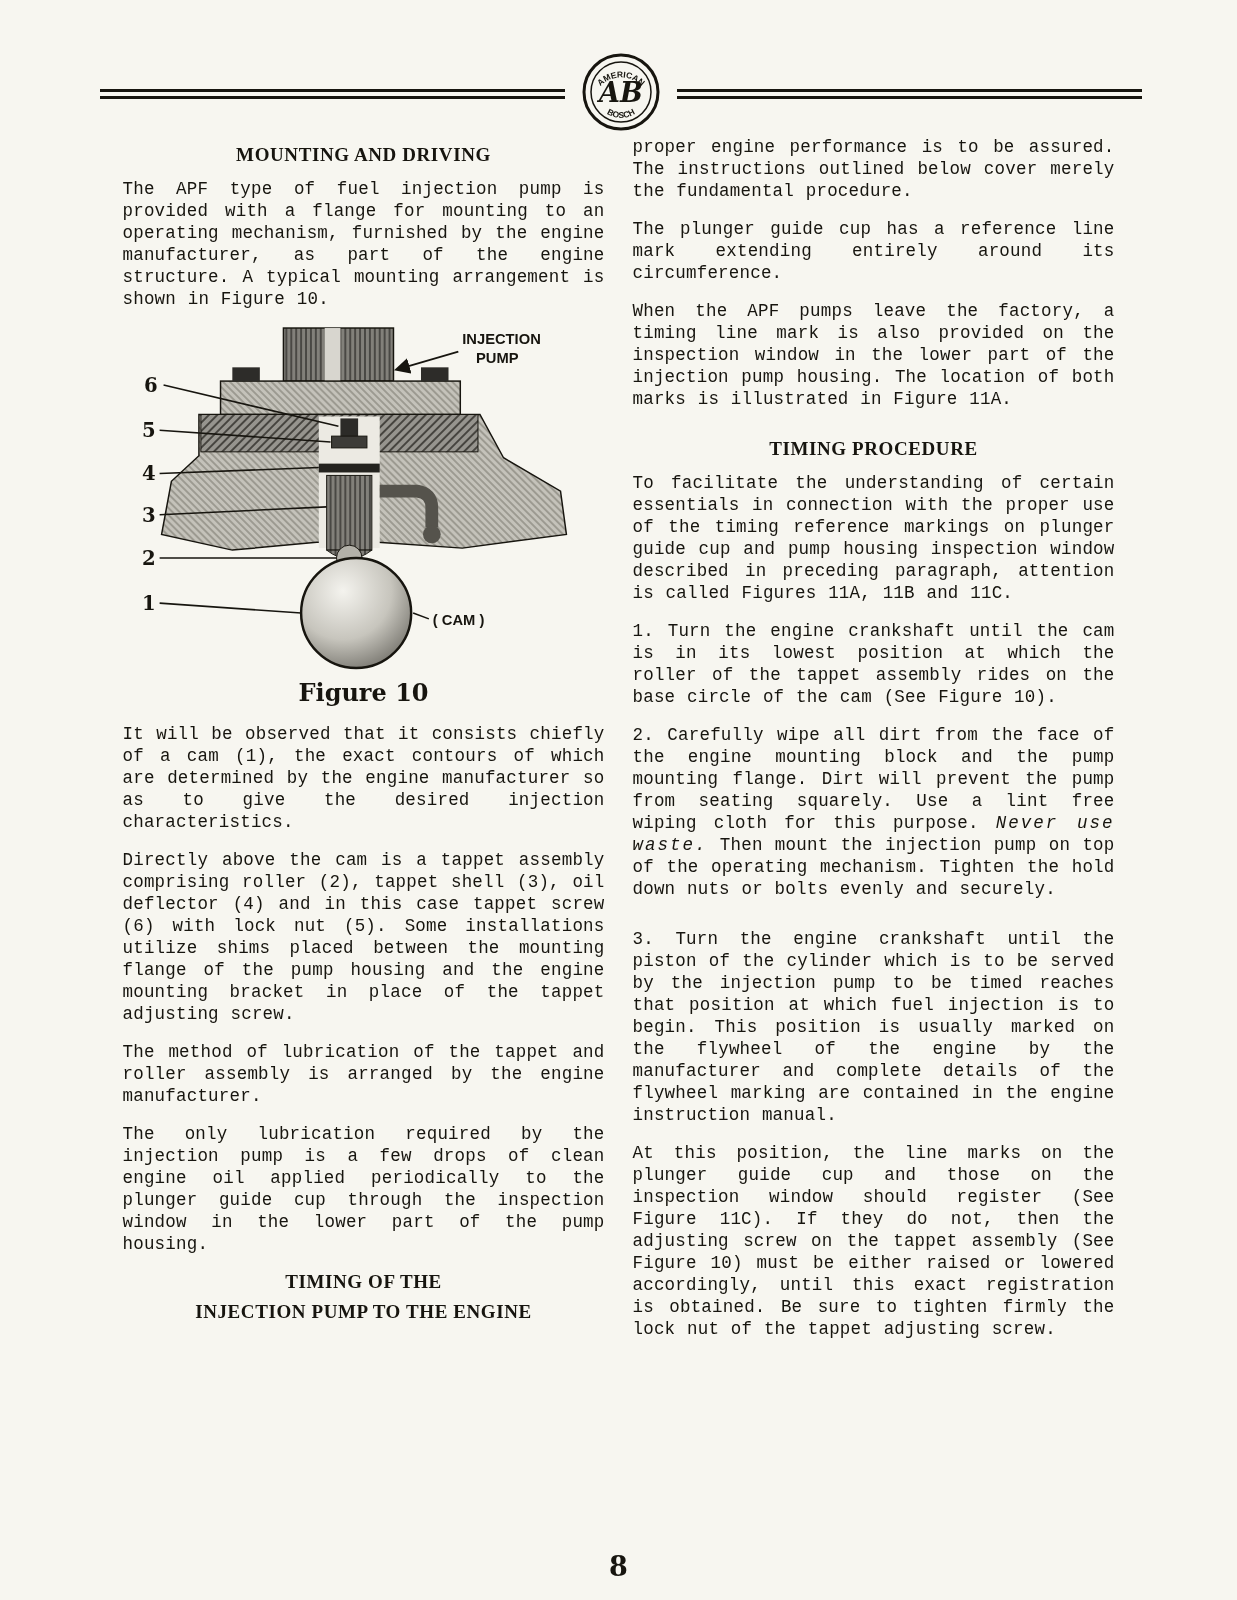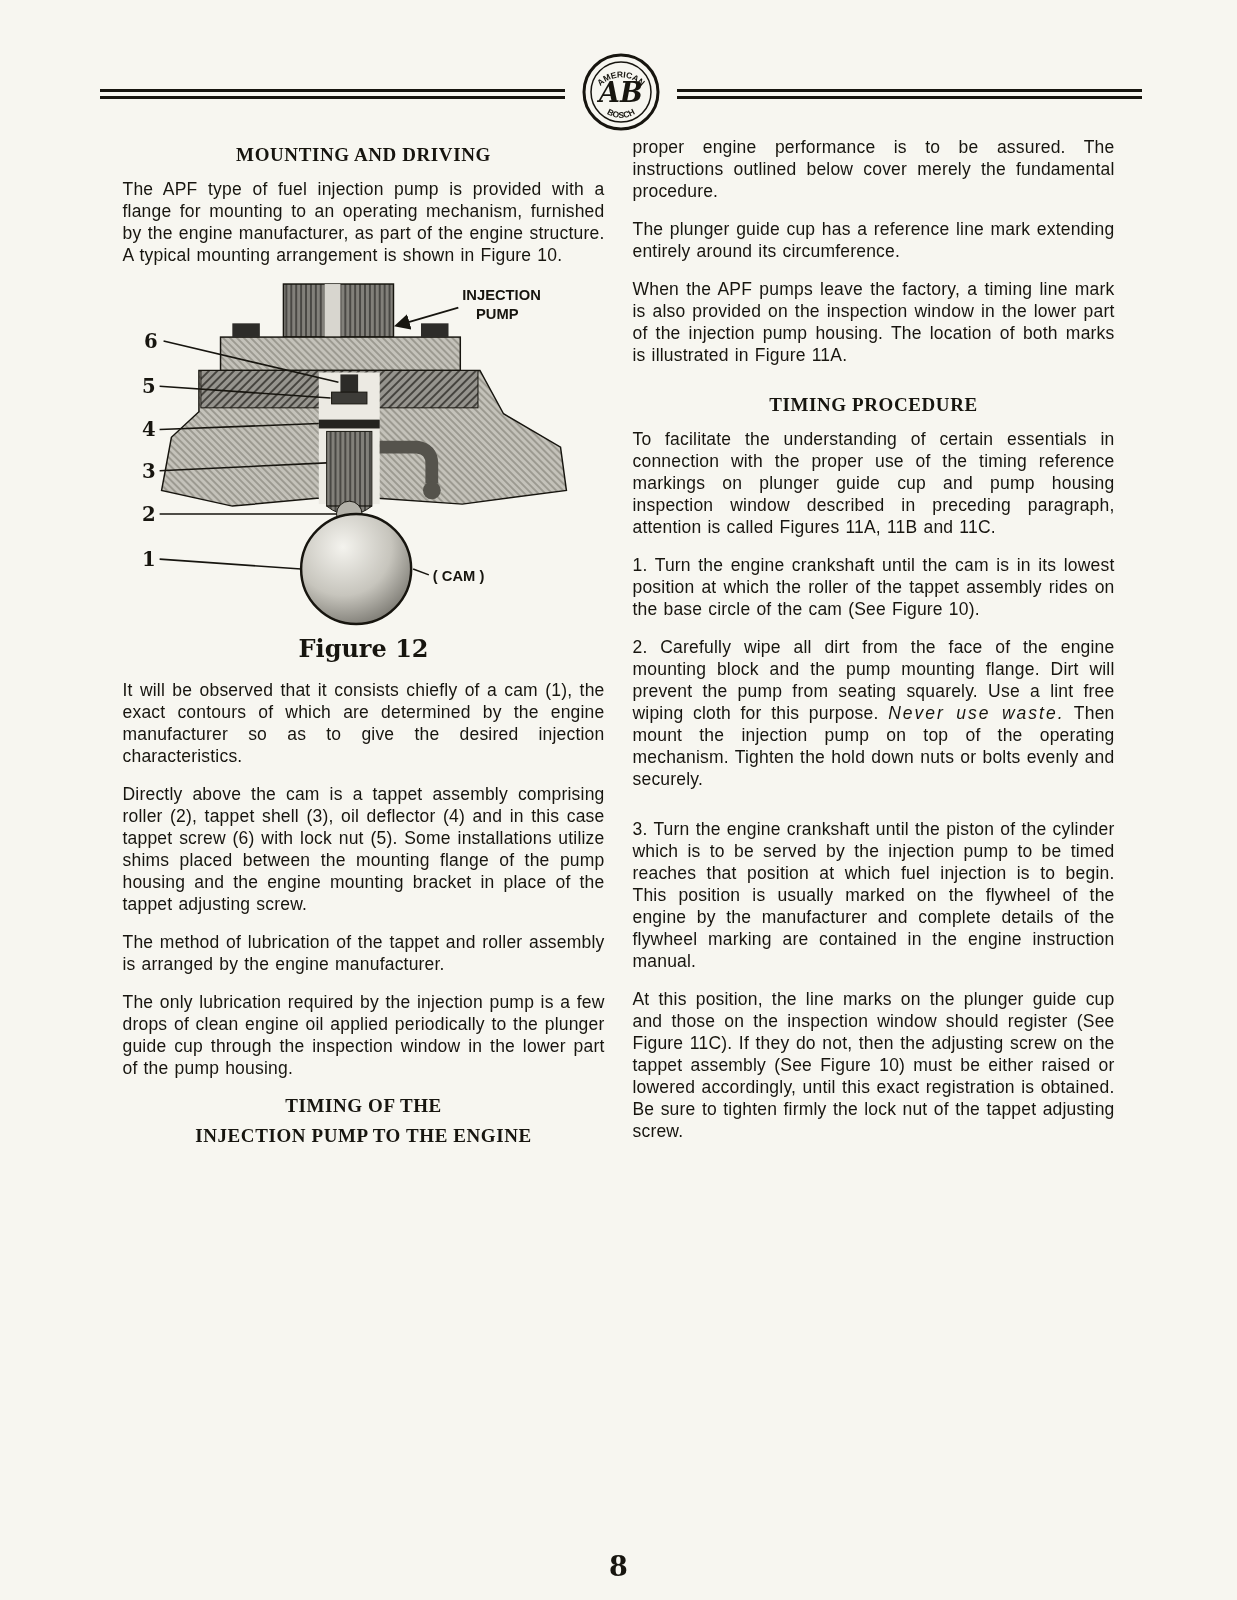--- a/index.html
+++ b/index.html
@@ -19,21 +19,21 @@
   
   .title {
     text-align:center;
     font-family:"DejaVu Serif", serif; font-weight:700; font-size:40px;
     letter-spacing:1px; margin:26px 0 24px;
   }
   
   .cols { display:flex; justify-content:center; gap:28px; padding:0 119px; }
   .col { width:482px; }
   .col p {
-    font-family:Liberation Sans, sans-serif;
+    font-family:Liberation Mono, monospace;
     font-size:17.5px; line-height:22px; letter-spacing:0.2px; word-spacing:1px;
     text-align:justify; margin:0 0 16px;
   }
   .h-sec {
     font-family:"Liberation Serif", serif; font-weight:700; font-size:19px;
     letter-spacing:0.6px; text-align:center; margin:8px 0 12px;
   }
   .h-sec.tight { margin:14px 0 2px; }
   .h-sec.top18 { margin-top:28px; }
   em { font-style:italic; letter-spacing:2px; }
@@ -153,21 +153,21 @@
           </g>
 
           <g font-family="Liberation Sans, sans-serif" font-size="15" font-weight="bold" fill="#17150f">
             <text x="330" y="18">INJECTION</text>
             <text x="344" y="38">PUMP</text>
             <text x="300" y="304">( CAM )</text>
           </g>
           <line x1="326" y1="26" x2="264" y2="44" stroke="#17150f" stroke-width="1.8" marker-end="url(#arr)"></line>
           <line x1="296" y1="298" x2="280" y2="292" stroke="#17150f" stroke-width="1.6"></line>
         </svg>
-        <div class="fig-caption">Figure 12</div>
+        <div class="fig-caption">Figure 10</div>
       </div>
 
       <p>It will be observed that it consists chiefly of a cam (1), the exact contours of which are determined by the engine manufacturer so as to give the desired injection characteristics.</p>
       <p>Directly above the cam is a tappet assembly comprising roller (2), tappet shell (3), oil deflector (4) and in this case tappet screw (6) with lock nut (5).  Some installations utilize shims placed between the mounting flange of the pump housing and the engine mounting bracket in place of the tappet adjusting screw.</p>
 
       <p>The method of lubrication of the tappet and roller assembly is arranged by the engine manufacturer.</p>
       <p>The only lubrication required by the injection pump is a few drops of clean engine oil applied periodically to the plunger guide cup through the inspection window in the lower part of the pump housing.</p>
 
       <div class="h-sec tight">TIMING OF THE</div>
       <div class="h-sec" style="margin-top:8px;">INJECTION PUMP TO THE ENGINE</div>

